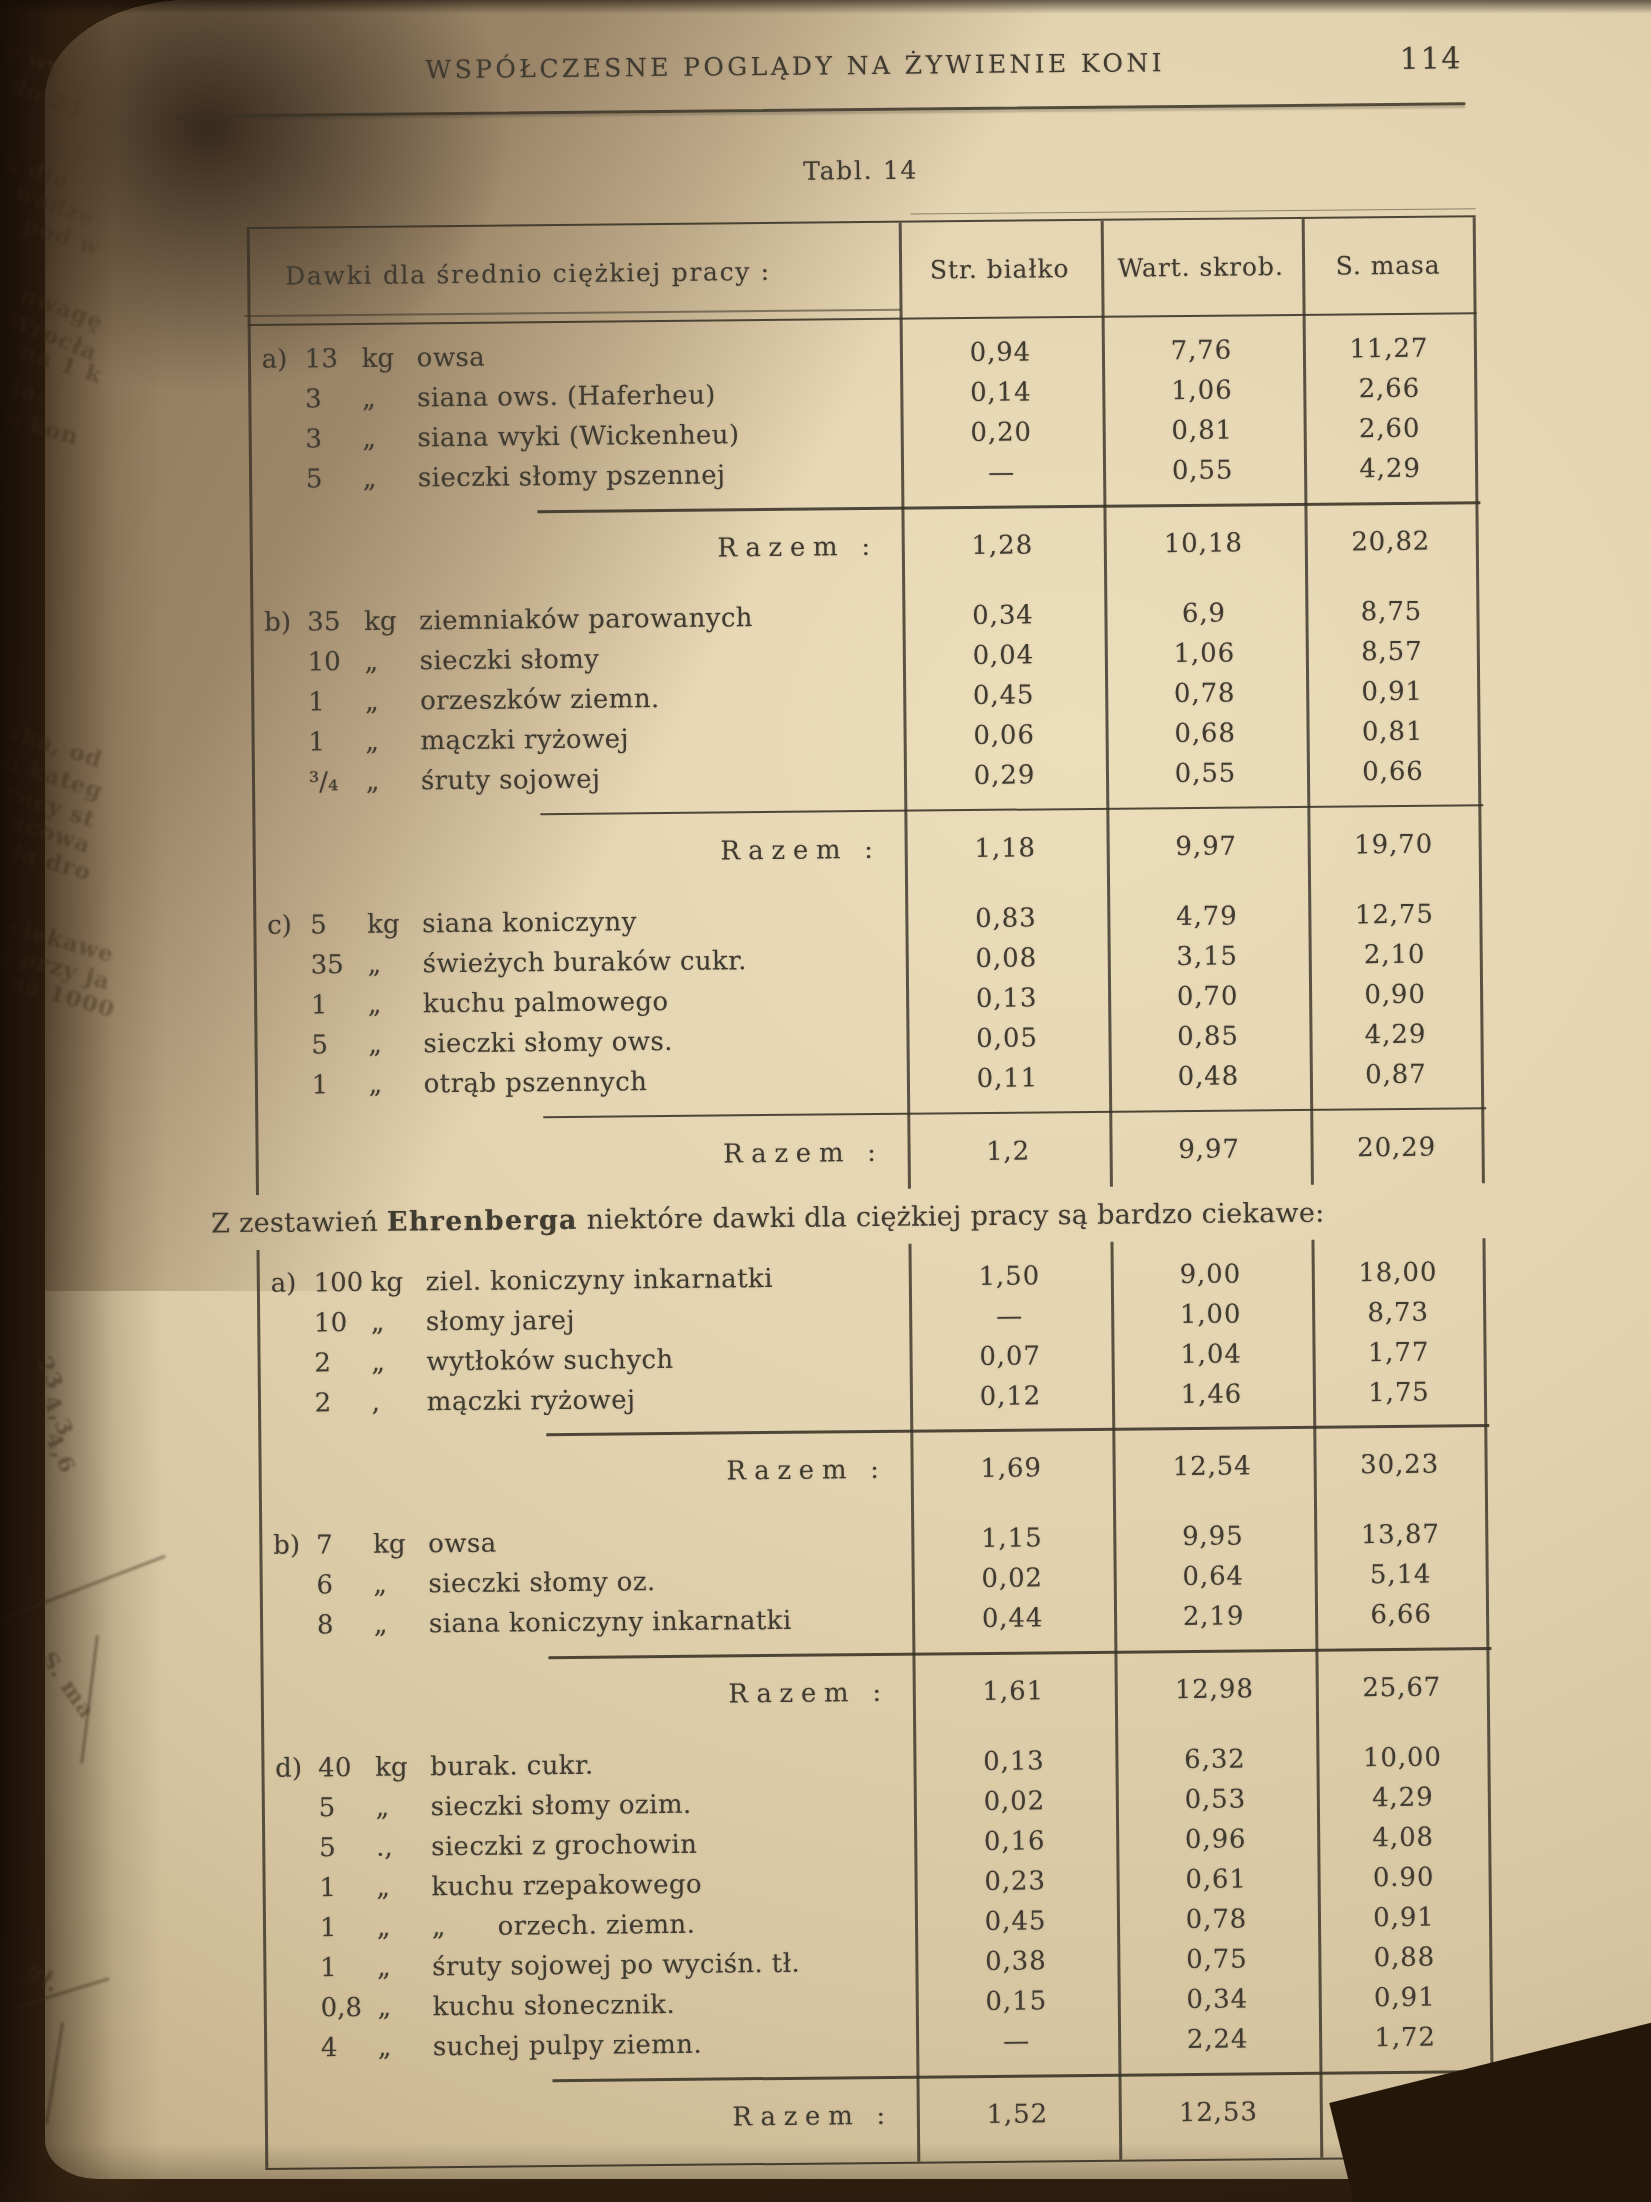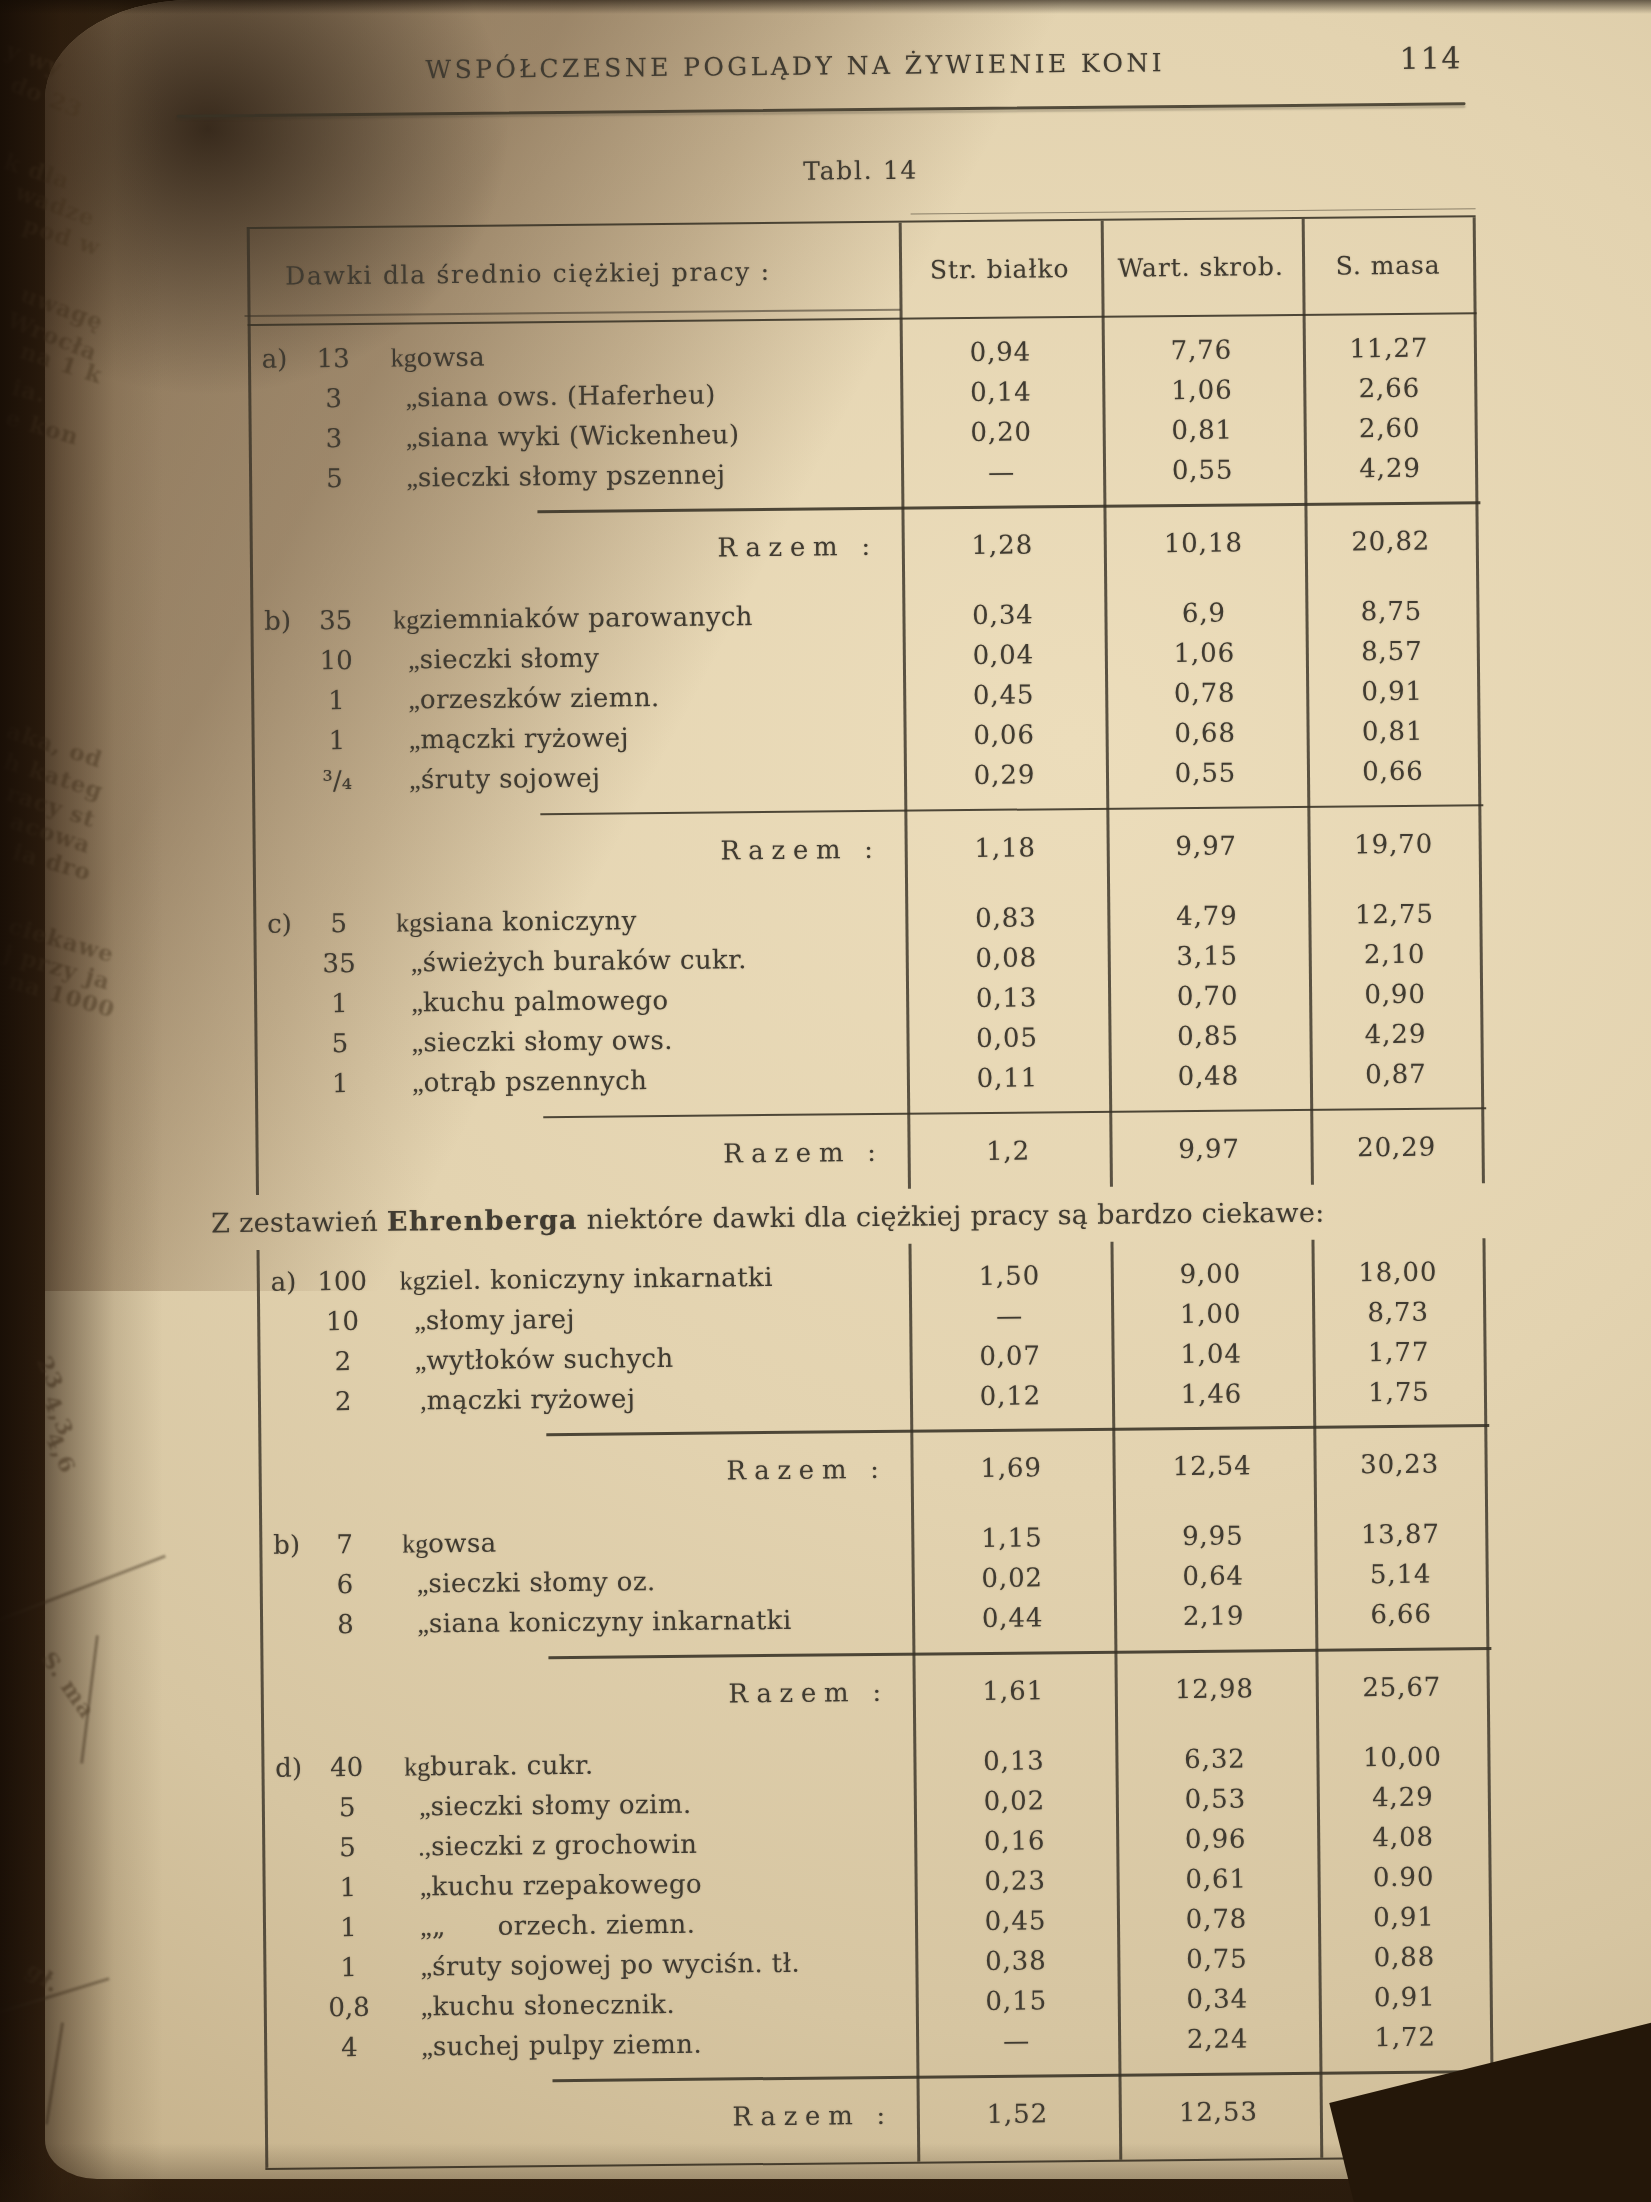--- a/index.html
+++ b/index.html
@@ -59,22 +59,22 @@
   .thead::after{content:'';position:absolute;left:-3.4px;bottom:7.7px;width:656px;height:1.7px;
                 background:rgba(56,50,38,.55);}
   .th{text-align:center;font-size:25px;letter-spacing:0.9px;}
   .th-desc{text-align:left;padding-left:38px;letter-spacing:1.7px;}
 
   .trow{display:grid;grid-template-columns:652px 201px 201px 174px;align-items:center;
         min-height:40px;}
   .trow.first{padding-top:13px;}
   .c-desc{display:flex;align-items:baseline;}
   .pfx{width:43px;padding-left:13.8px;}
-  .qty{width:57px;text-align:center;}
-  .unit{width:55px;text-align:right;font-family:Liberation Serif, serif;}
+  .qty{width:57px;text-align:left;}
+  .unit{width:55px;text-align:left;}
   .dsc{flex:1;white-space:pre-wrap;letter-spacing:0.4px;}
   .c-num{text-align:center;letter-spacing:0.9px;}
 
   .trow.razem{position:relative;margin-top:13.8px;padding:19px 0 17px;}
   .razem-sep{position:absolute;left:288px;right:-1.7px;top:0;height:2.6px;background:var(--line);}
   .razem-label{display:block;text-align:right;padding-right:24px;letter-spacing:7.7px;}
 
   .interlude{margin:12px 0 12px -45px;width:1279px;font-size:27px;letter-spacing:0.3px;}
   .interlude b{letter-spacing:1.3px;}
 </style>

